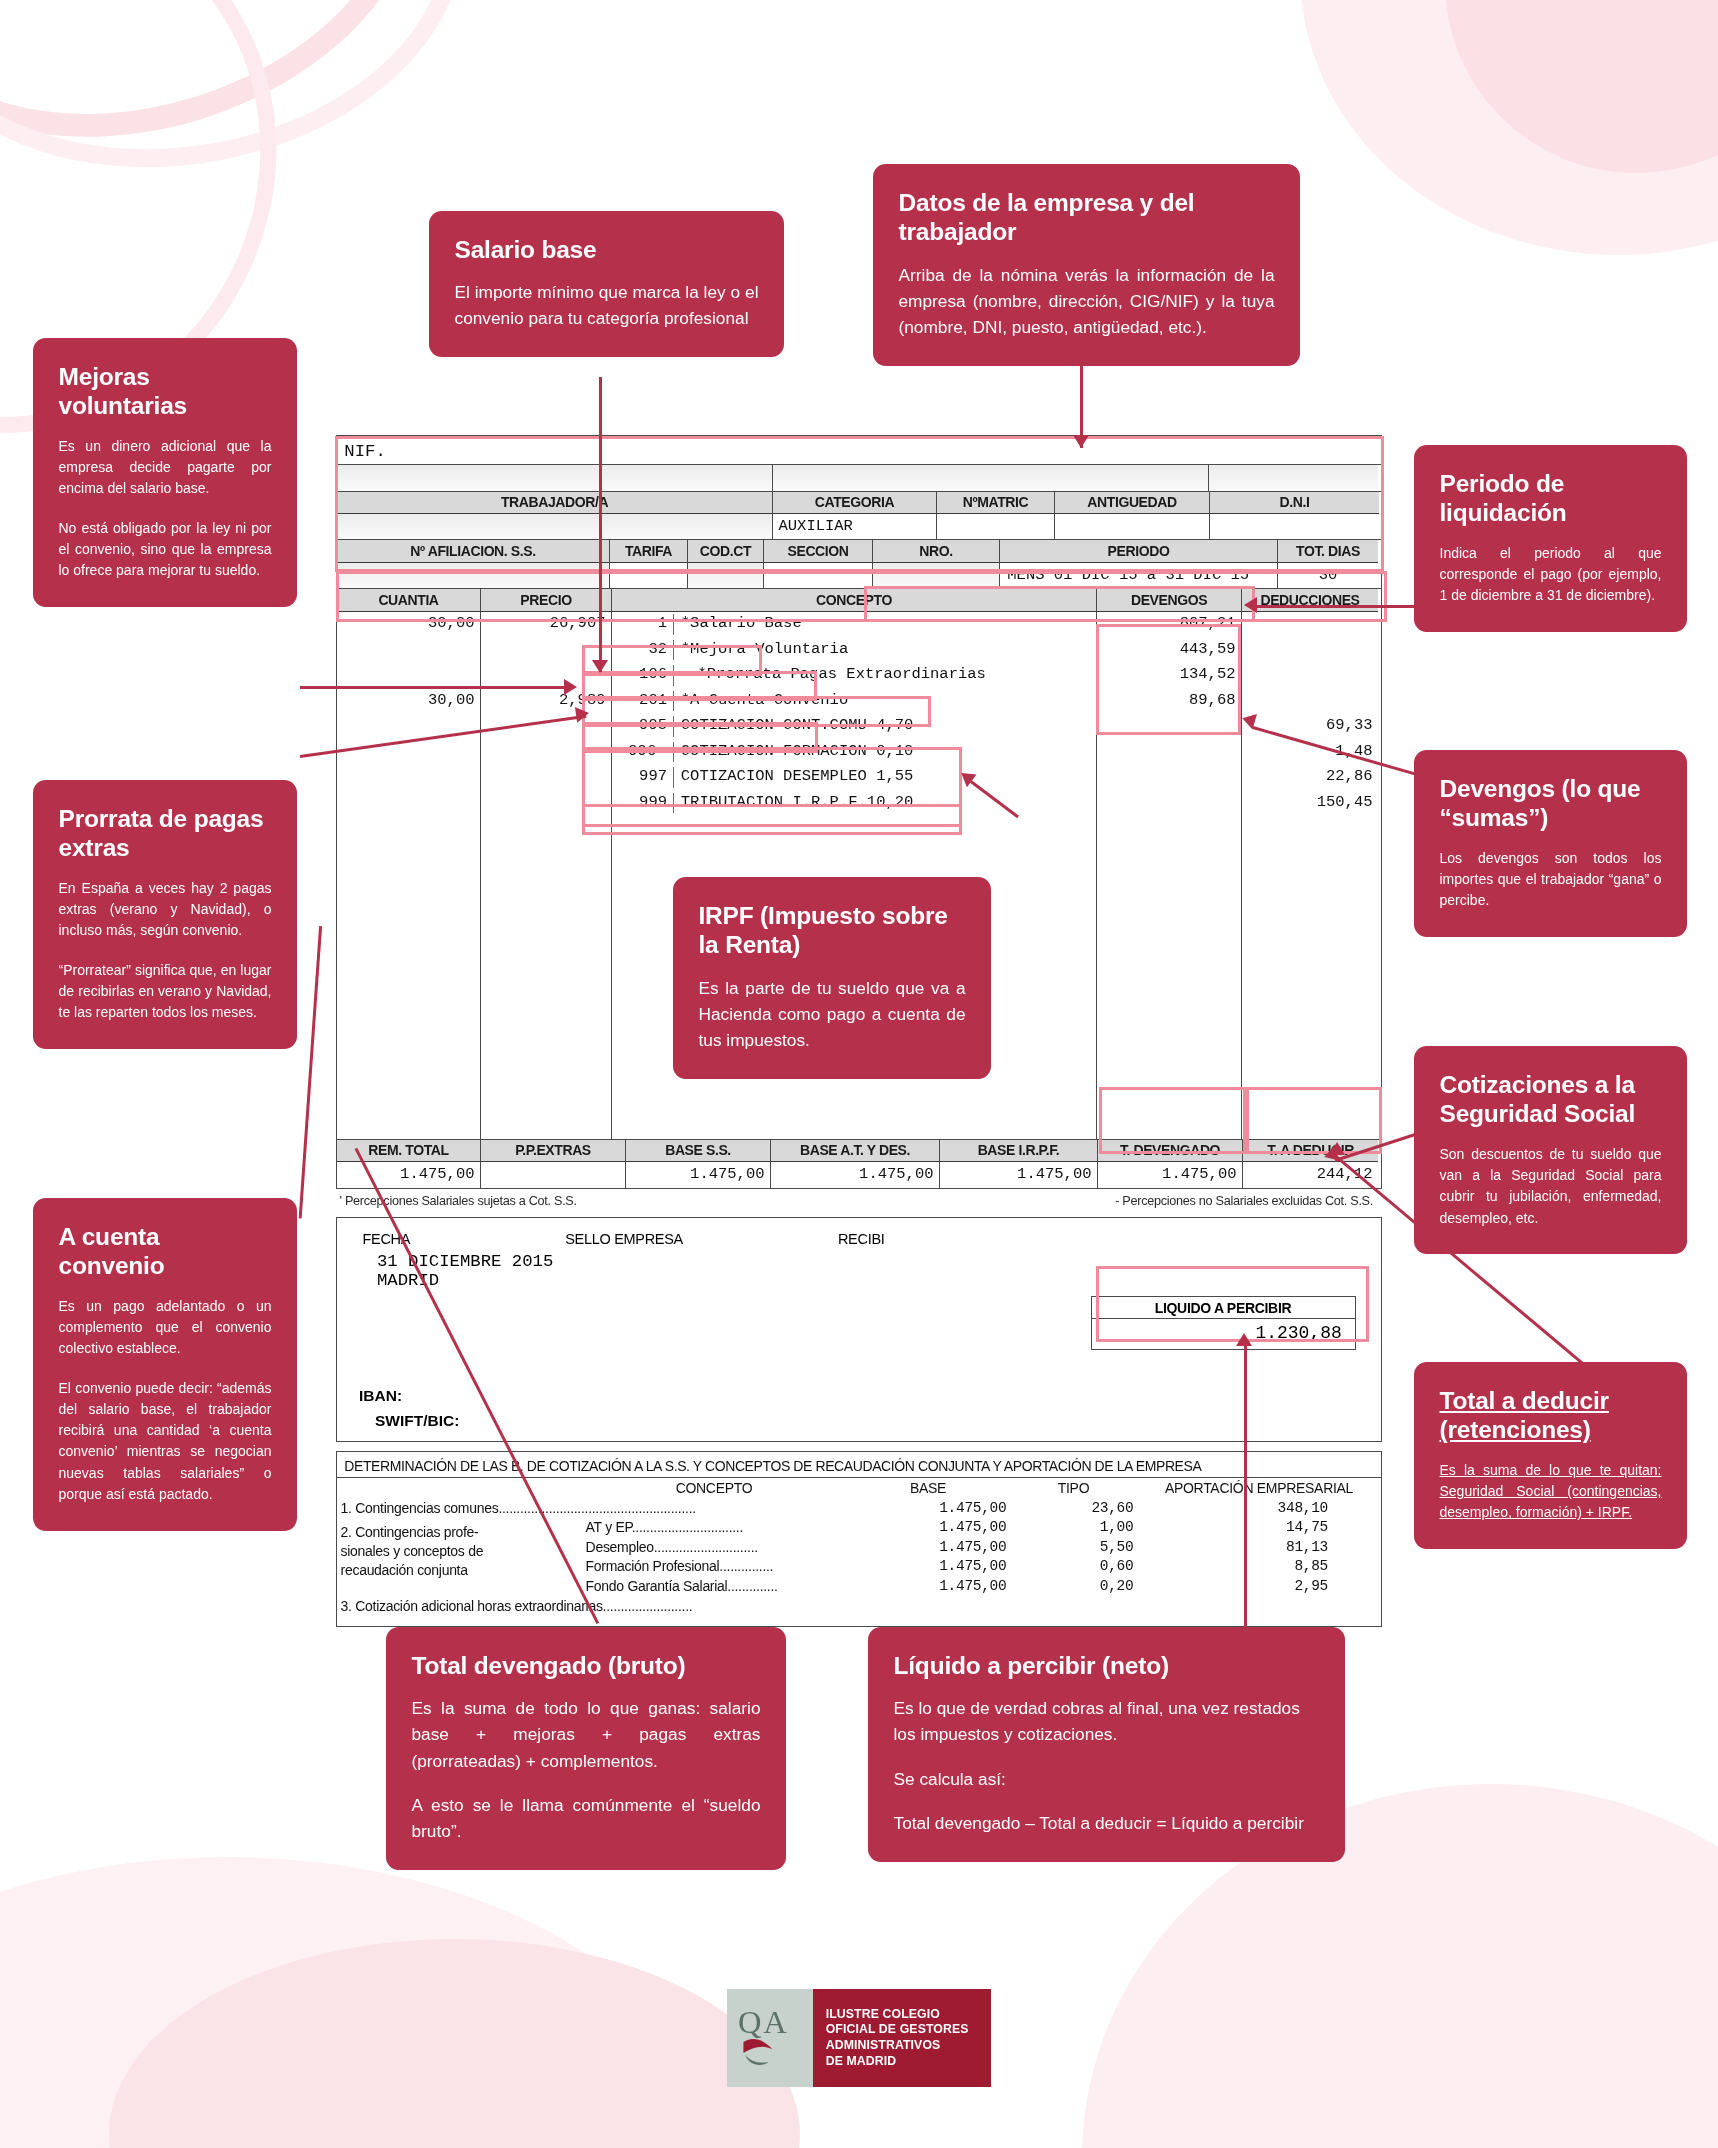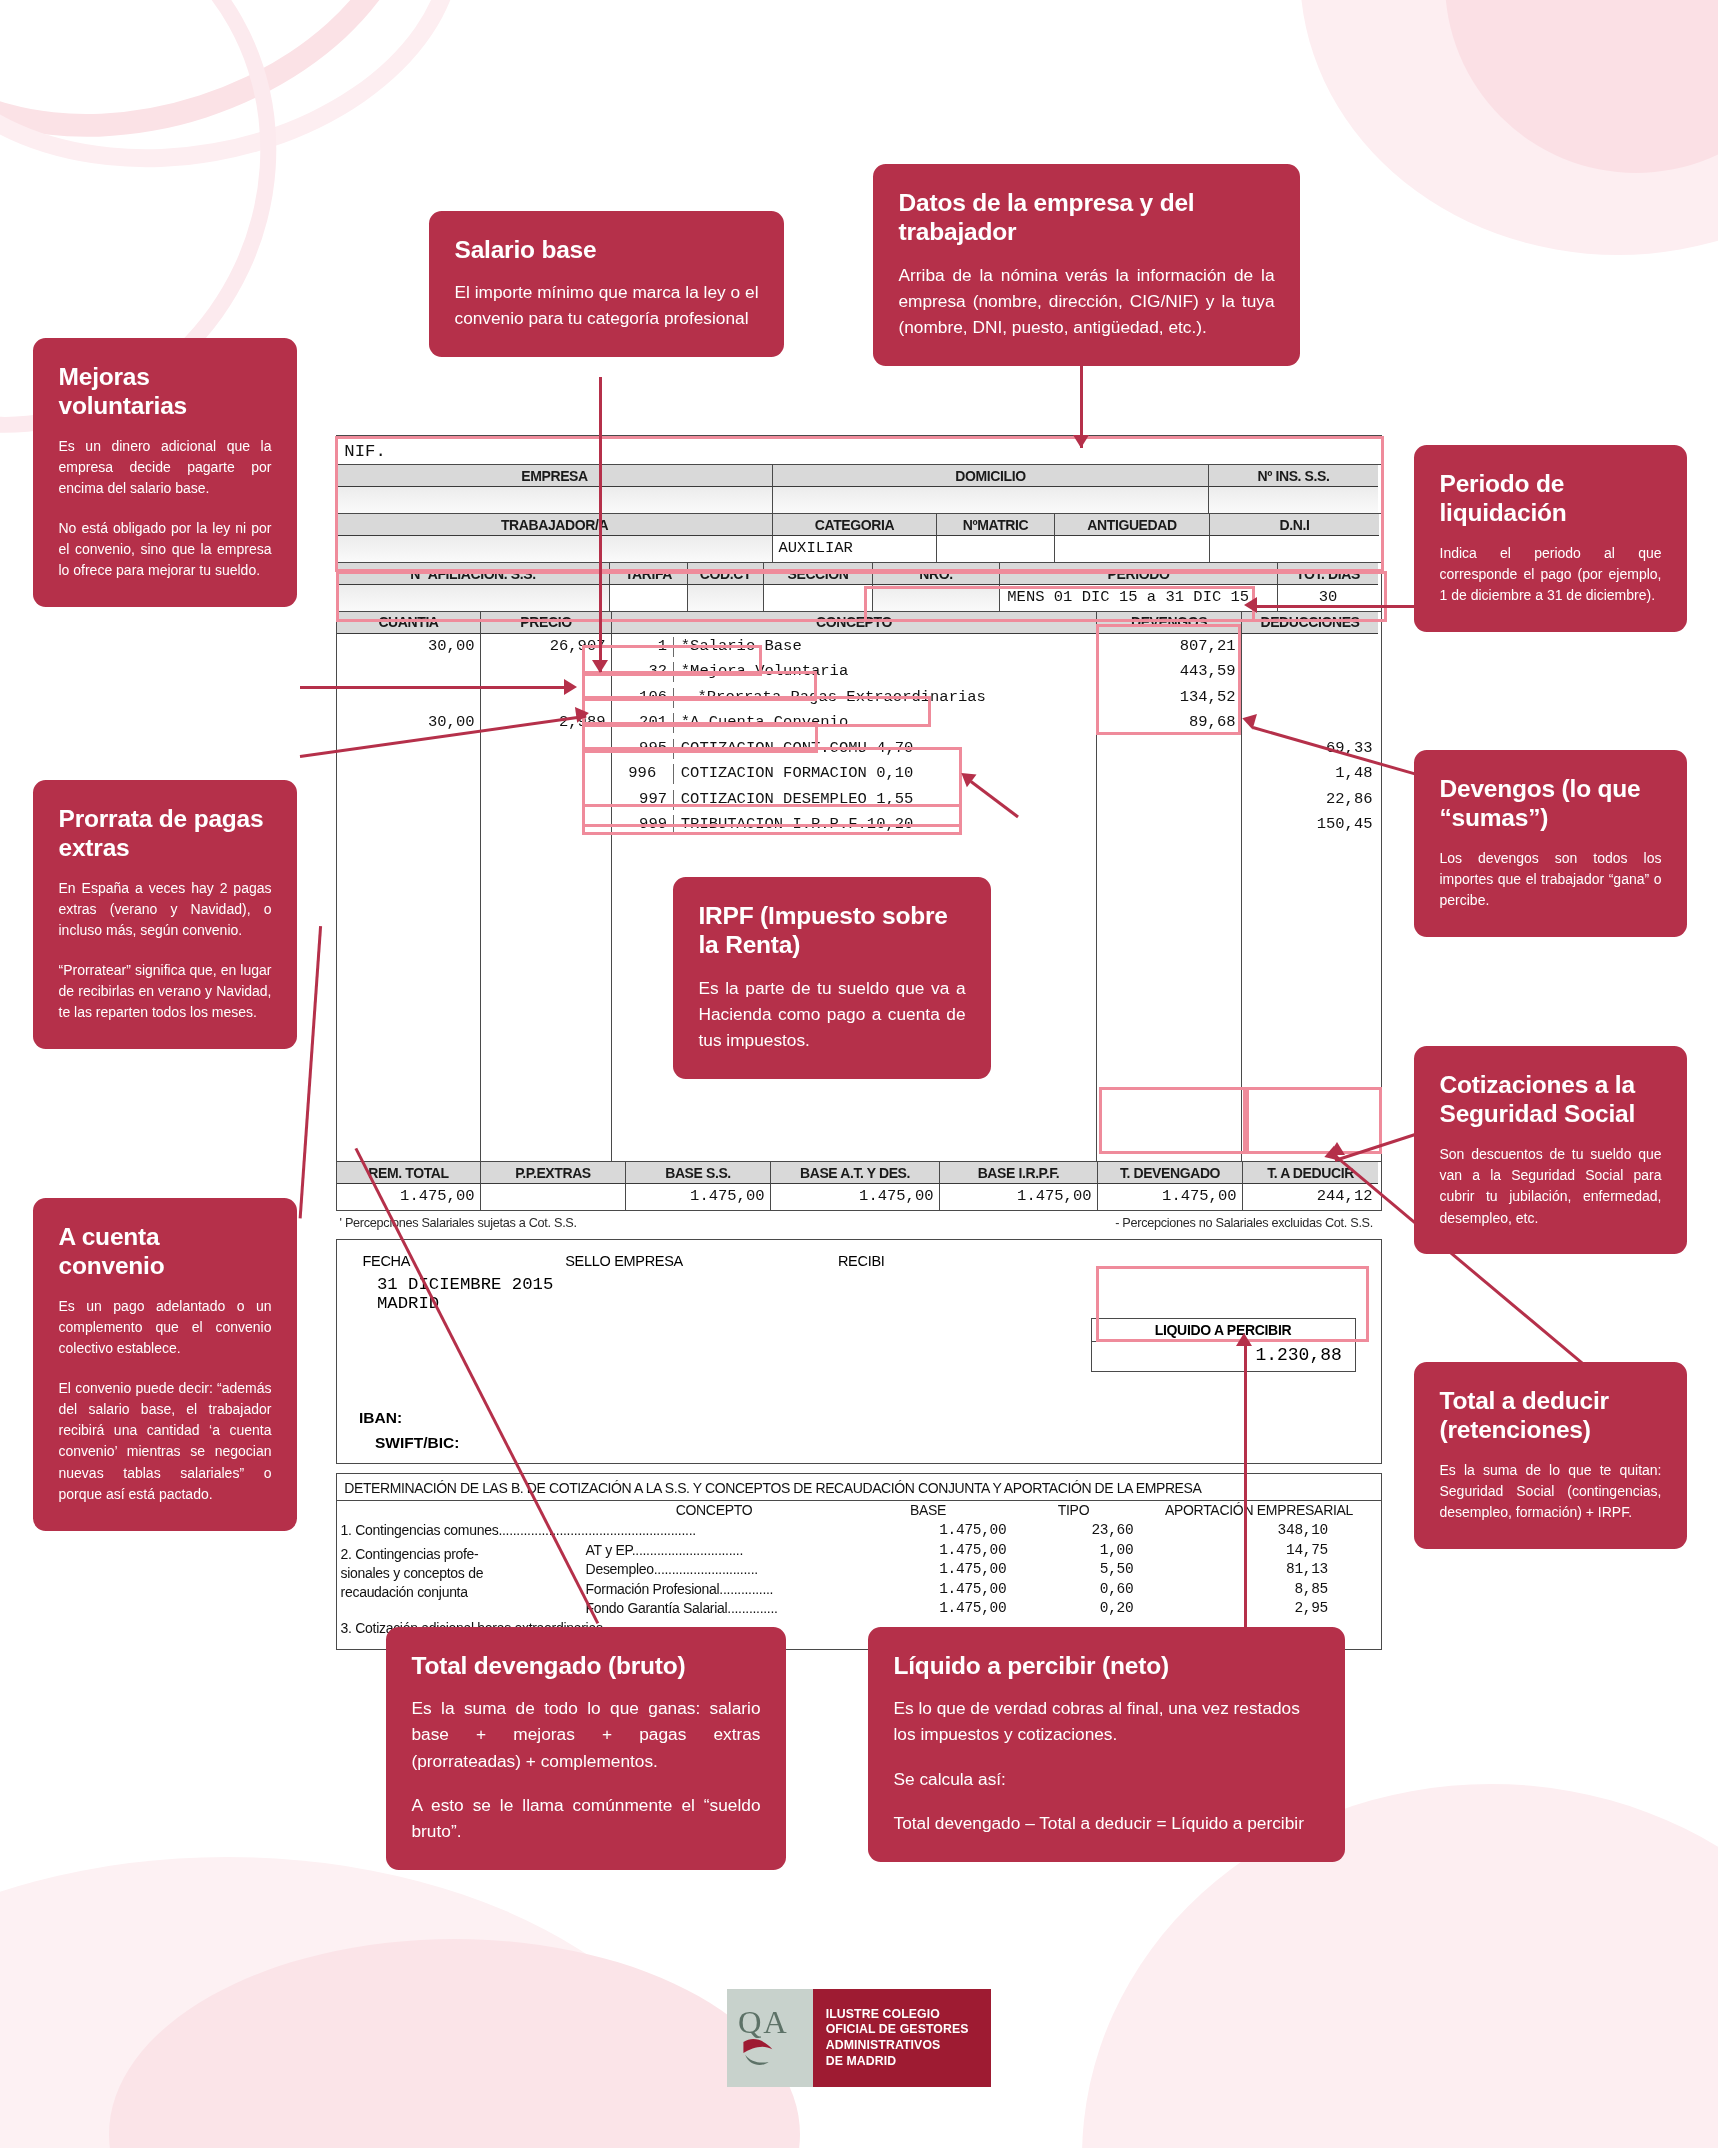--- a/index.html
+++ b/index.html
@@ -237,25 +237,20 @@
   <div class="diag" style="left:356px; top:1147px; width:533px; transform: rotate(63deg);"></div>
 
   <div class="conn conn-v" style="left:1244px; top:1346px; height:282px;"></div>
   <div class="arrowhead ah-up" style="left:1236px; top:1333px;"></div>
 
   <div id="payslip">
 
     <div class="ps-block">
       <div class="nif-line hb">NIF.</div>
 
-      <div class="ps-row">
-        <div class="ps-hdr vb" style="width:436px;">EMPRESA</div>
-        <div class="ps-hdr vb" style="width:436px;">DOMICILIO</div>
-        <div class="ps-hdr" style="width:169px;">Nº INS. S.S.</div>
-      </div>
       <div class="ps-row hb">
         <div class="ps-cell vb shade" style="width:436px;">&nbsp;</div>
         <div class="ps-cell vb shade" style="width:436px;">&nbsp;</div>
         <div class="ps-cell shade" style="width:169px;">&nbsp;</div>
       </div>
 
       <div class="ps-row">
         <div class="ps-hdr vb" style="width:436px;">TRABAJADOR/A</div>
         <div class="ps-hdr vb" style="width:164px;">CATEGORIA</div>
         <div class="ps-hdr vb" style="width:118px;">NºMATRIC</div>
@@ -543,21 +538,21 @@
     <h3>Cotizaciones a la Seguridad Social</h3>
     <p>Son descuentos de tu sueldo que van a la Seguridad Social para cubrir tu jubilación, enfermedad, desempleo, etc.</p>
   </div>
 
   <div class="callout narrow" style="left:33px; top:1198px; width:264px;">
     <h3>A cuenta convenio</h3>
     <p>Es un pago adelantado o un complemento que el convenio colectivo establece.</p>
     <p>El convenio puede decir: “además del salario base, el trabajador recibirá una cantidad ‘a cuenta convenio’ mientras se negocian nuevas tablas salariales” o porque así está pactado.</p>
   </div>
 
-  <div class="callout narrow" style="left:1414px; top:1362px; width:273px;">
+  <div class="callout narrow" style="left:1414px; top:1362px; width:273px;text-decoration:underline;">
     <h3>Total a deducir (retenciones)</h3>
     <p>Es la suma de lo que te quitan: Seguridad Social (contingencias, desempleo, formación) + IRPF.</p>
   </div>
 
   <div class="callout" style="left:386px; top:1627px; width:400px;">
     <h3>Total devengado (bruto)</h3>
     <p>Es la suma de todo lo que ganas: salario base + mejoras + pagas extras (prorrateadas) + complementos.</p>
     <p>A esto se le llama comúnmente el “sueldo bruto”.</p>
   </div>
 

